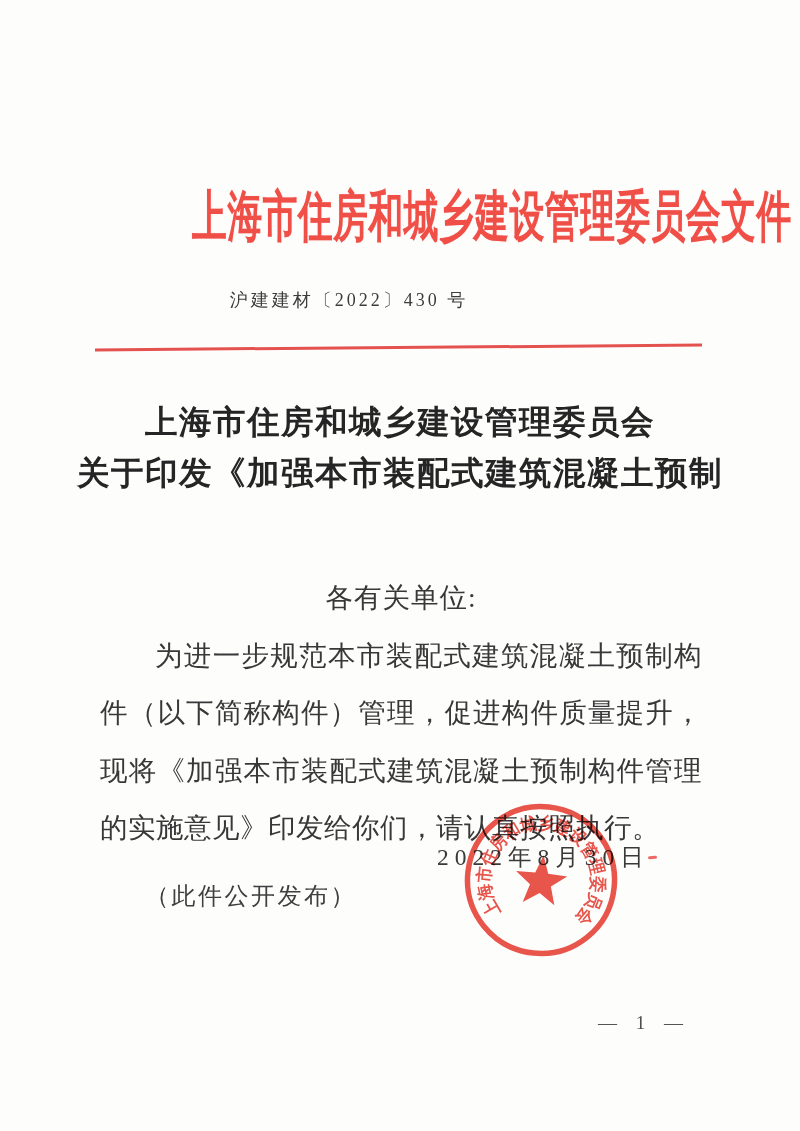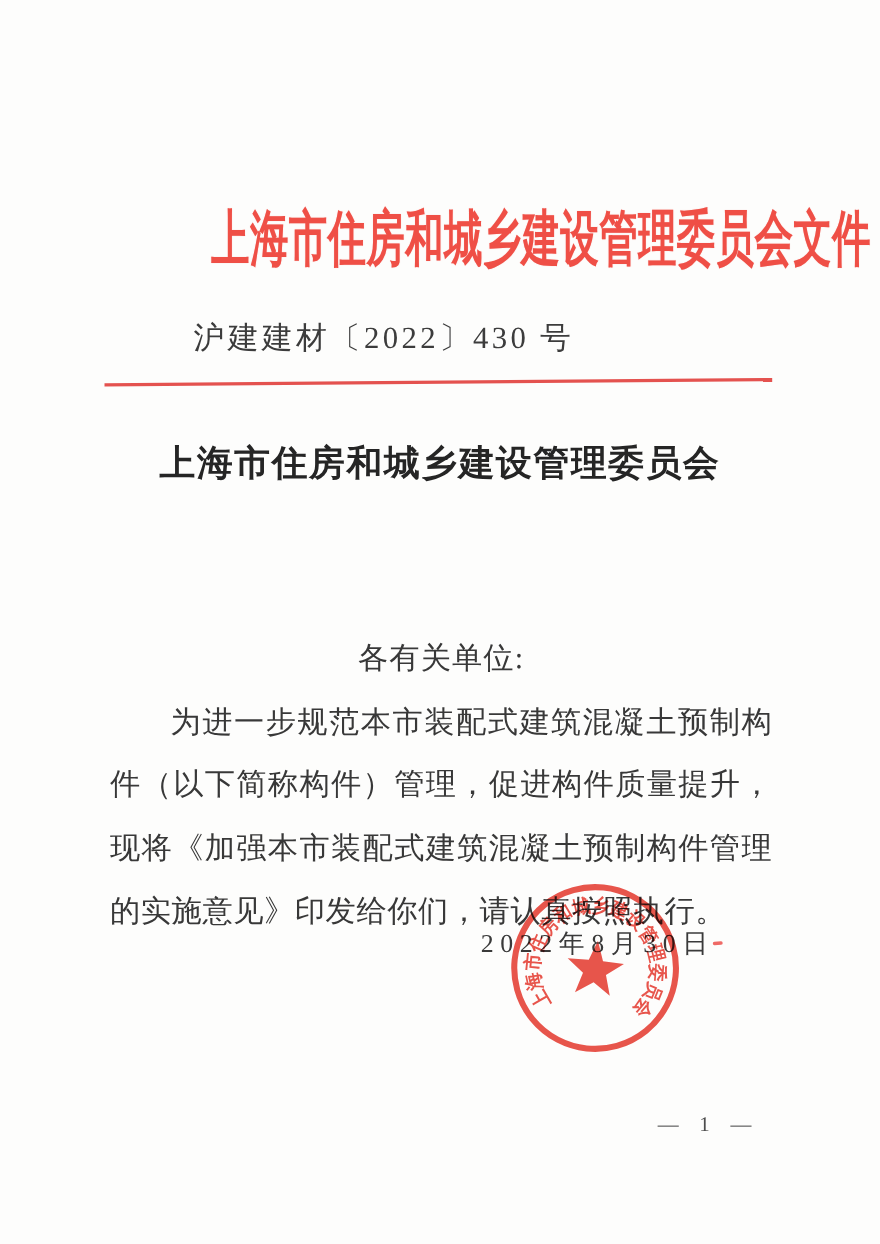--- a/index.html
+++ b/index.html
@@ -35,21 +35,21 @@
     transform-origin: center center;
     text-shadow: 0 0 1px rgba(239, 79, 70, 0.45);
   }
   
   .doc-number {
     position: absolute;
     top: 288px;
     left: 0;
     width: 698px;
     text-align: center;
-    font-size: 28px;
+    font-size: 18px;
     letter-spacing: 3px;
     color: #3c3c3c;
   }
   
   .red-rule {
     position: absolute;
     top: 346px;
     left: 95px;
     width: 607px;
     height: 3px;
@@ -158,29 +158,31 @@
   <div class="org-title">
     <span class="org-title-inner">上海市住房和城乡建设管理委员会文件</span>
   </div>
 
   <div class="doc-number">沪建建材〔2022〕430 号</div>
 
   <div class="red-rule"></div>
 
   <div class="doc-title">
     <div class="doc-title-line">上海市住房和城乡建设管理委员会</div>
+    <div class="doc-title-line">关于印发《加强本市装配式建筑混凝土预制</div>
   </div>
 
   <div class="body-block">
     <div class="salutation">各有关单位:</div>
     <p class="paragraph">为进一步规范本市装配式建筑混凝土预制构件（以下简称构件）管理，促进构件质量提升，现将《加强本市装配式建筑混凝土预制构件管理的实施意见》印发给你们，请认真按照执行。</p>
   </div>
 
   <div class="issue-date">2022年8月30日</div>
 
+  <div class="public-note">（此件公开发布）</div>
 
   <svg class="seal" viewBox="0 0 172 172" aria-hidden="true">
     <g transform="rotate(6 86 86)">
       <circle cx="86" cy="86" r="73.5" fill="none" stroke="#e8463d" stroke-width="5.5"></circle>
       <polygon transform="translate(86,88)" points="0,-27 6.5,-8.9 25.7,-8.3 10.5,3.4 15.9,21.8 0,11 -15.9,21.8 -10.5,3.4 -25.7,-8.3 -6.5,-8.9" fill="#e8463d"></polygon>
       <path id="sealTextPath" d="M 49.9 122.1 A 51 51 0 1 1 122.1 122.1" fill="none" stroke="none"></path>
       <text>
         <textPath href="#sealTextPath" startOffset="0" textLength="238" lengthAdjust="spacingAndGlyphs">上海市住房和城乡建设管理委员会</textPath>
       </text>
     </g>

